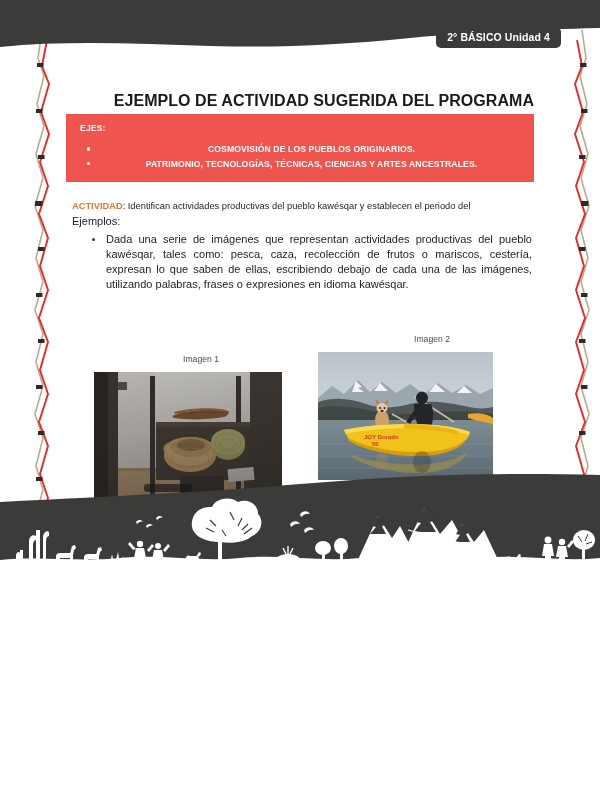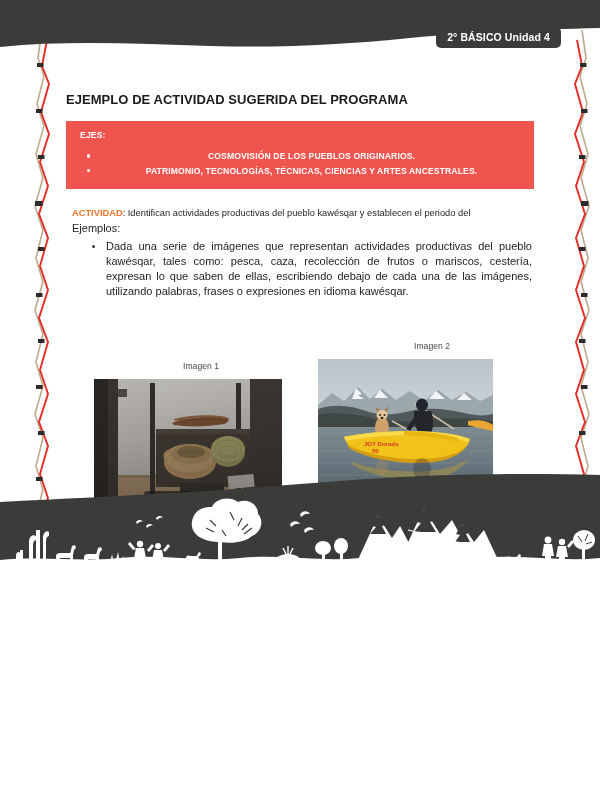--- a/index.html
+++ b/index.html
@@ -78,30 +78,30 @@
   
   .content {
     position: absolute;
     top: 70px;
     left: 66px;
     width: 468px;
     z-index: 3;
   }
 
   .doc-title {
-    text-align: left;
-    font-size: 13px;
+    text-align: right;
+    font-size: 16px;
     font-weight: bold;
     color: #1a1a1a;
     margin: 22px 0 0 0;
     letter-spacing: 0.05px;
   }
 
   .ejes-box {
-    margin-top: 14px;
+    margin-top: 4px;
     background: #F0544F;
     color: #ffffff;
     padding: 9px 14px 11px 14px;
     box-sizing: border-box;
   }
   .ejes-title {
     font-size: 8.6px;
     font-weight: bold;
     letter-spacing: 0.15px;
     margin-bottom: 9px;

